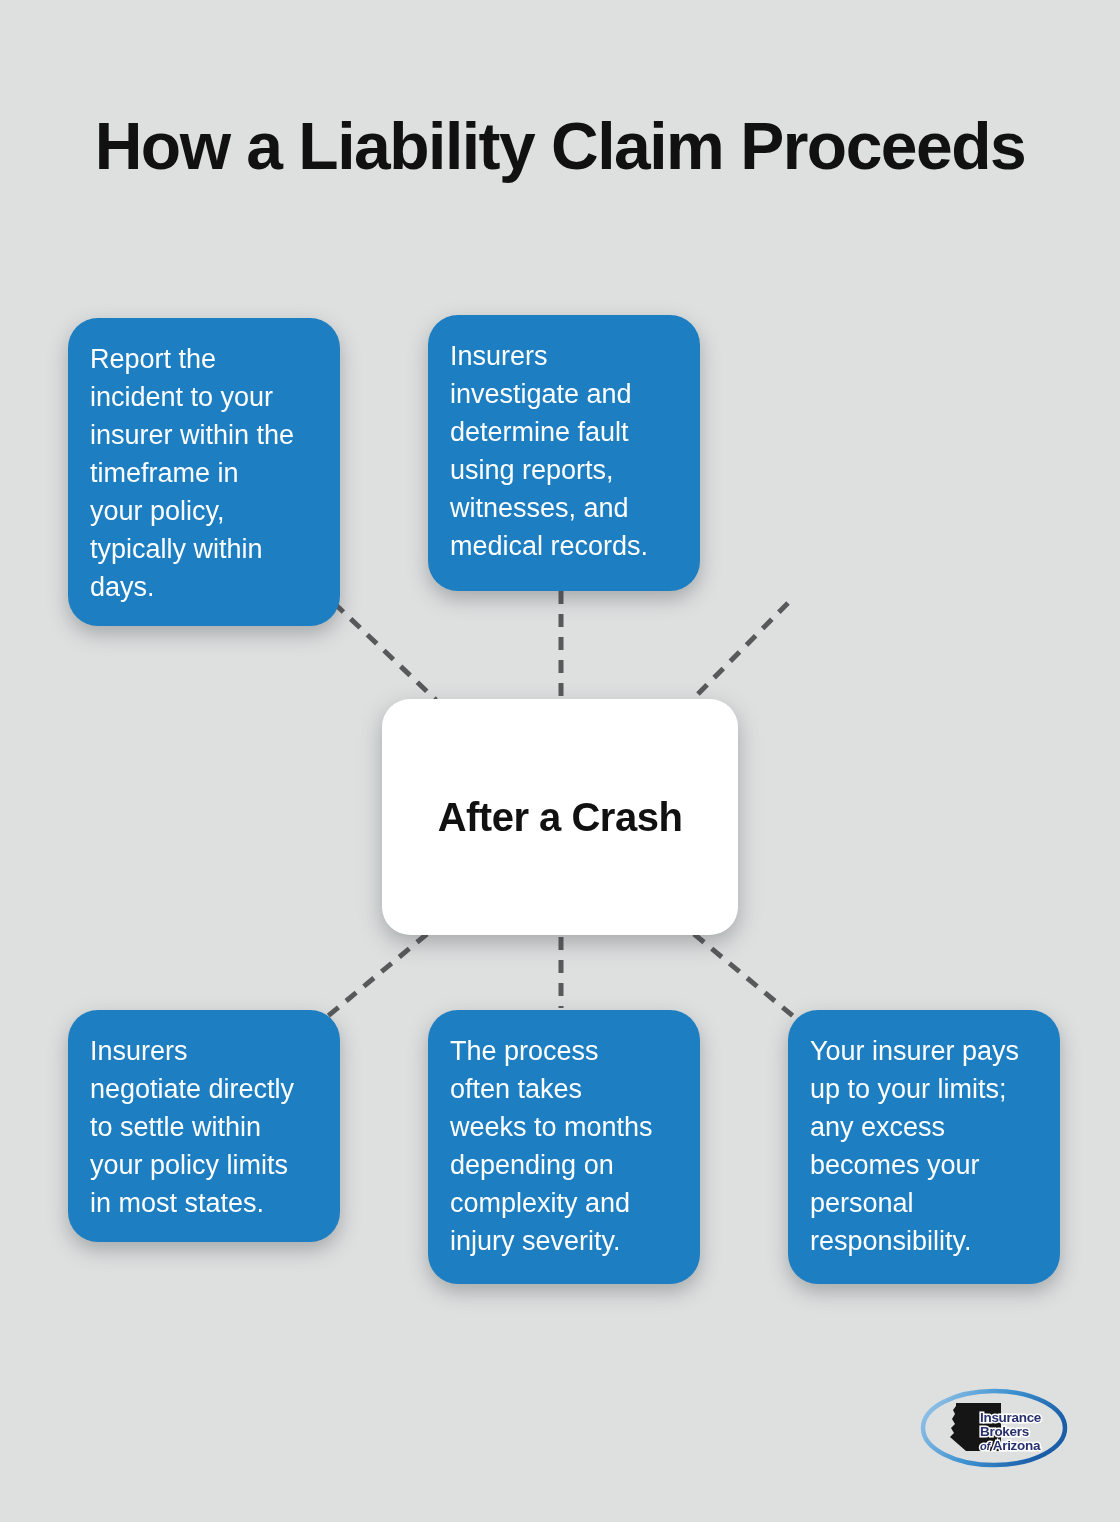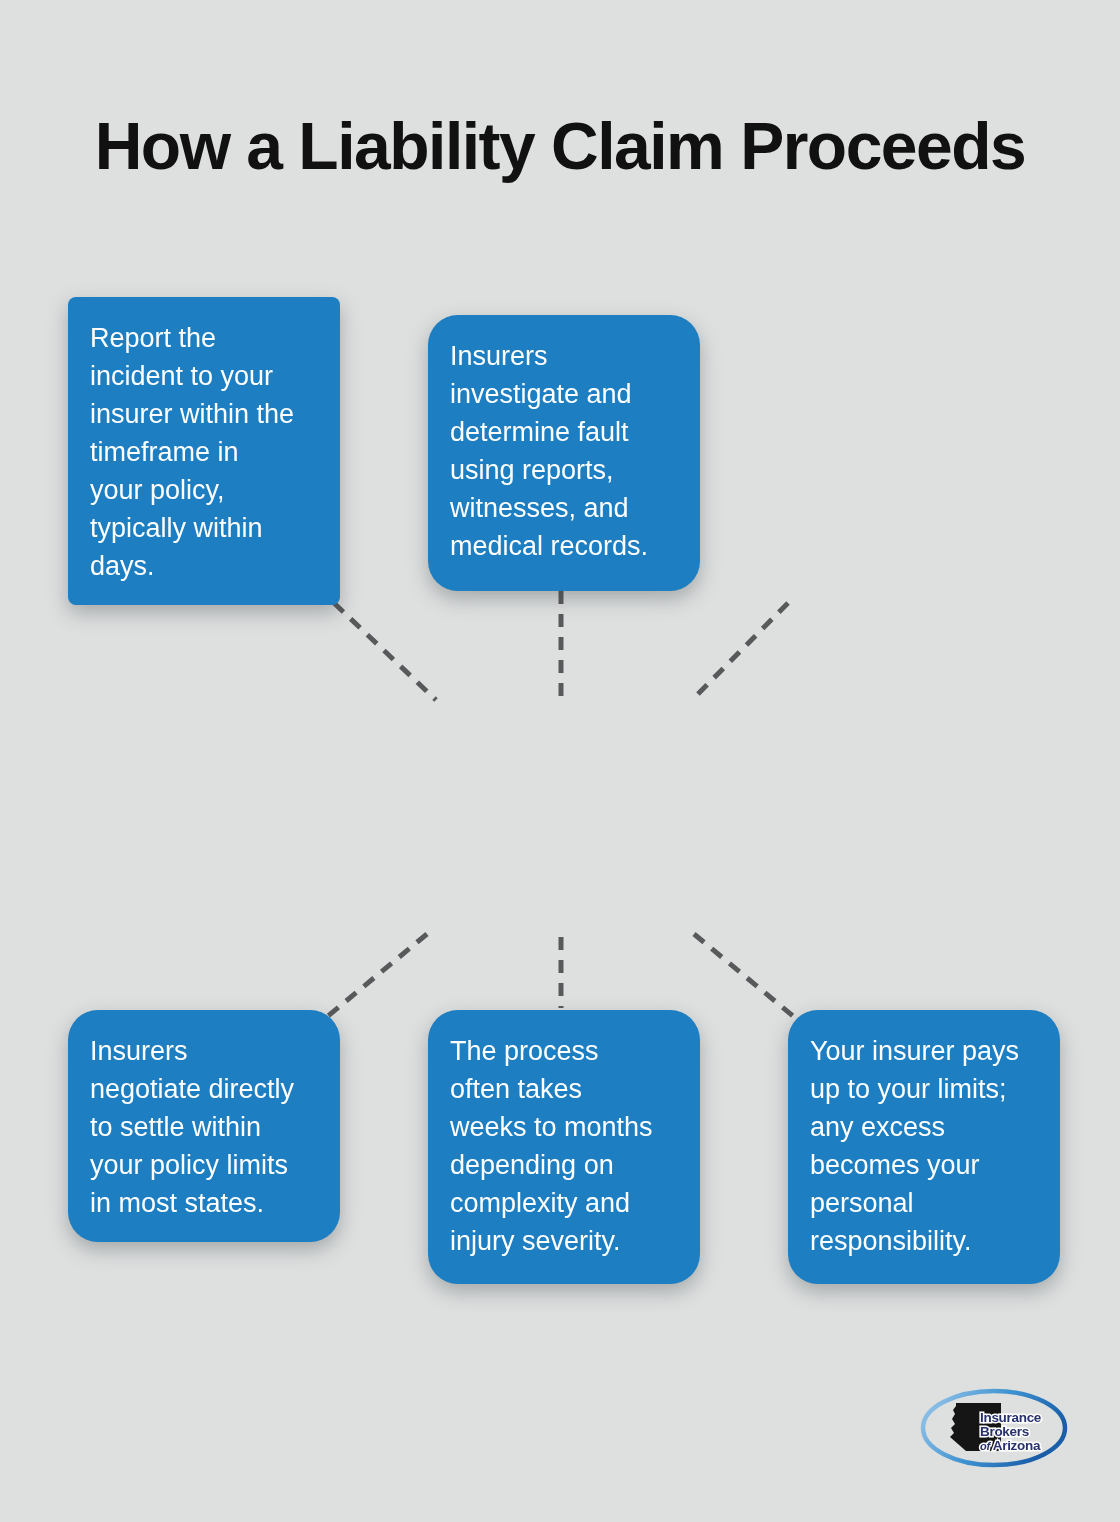--- a/index.html
+++ b/index.html
@@ -27,21 +27,21 @@
     position:absolute;
     background:var(--node-blue);
     border-radius:30px;
     color:var(--node-text);
     padding:22px 20px 22px 22px;
     box-shadow:0 8px 20px rgba(60,65,70,0.35);
   }
   .node-text{
     font-size:27px;line-height:38px;white-space:pre-line;
   }
-  .n1{left:68px;top:297px;width:272px;height:308px;border-radius:8px;}
+  .n1{left:68px;top:318px;width:272px;height:308px;}
   .n2{left:428px;top:315px;width:272px;height:276px;}
   .n3{left:788px;top:315px;width:272px;height:308px;}
   .n4{left:68px;top:1010px;width:272px;height:232px;}
   .n5{left:428px;top:1010px;width:272px;height:274px;}
   .n6{left:788px;top:1010px;width:272px;height:274px;}
   .center-node{
     position:absolute;left:382px;top:699px;width:356px;height:236px;
     background:#ffffff;border-radius:28px;
     display:flex;align-items:center;justify-content:center;
     box-shadow:0 8px 22px rgba(60,65,70,0.35);
@@ -80,20 +80,23 @@
   </div>
   <div class="node n2">
     <div class="node-text">Insurers
 investigate and
 determine fault
 using reports,
 witnesses, and
 medical records.</div>
   </div>
 
+  <div class="center-node">
+    <div class="center-label">After a Crash</div>
+  </div>
 
   <div class="node n4">
     <div class="node-text">Insurers
 negotiate directly
 to settle within
 your policy limits
 in most states.</div>
   </div>
   <div class="node n5">
     <div class="node-text">The process

